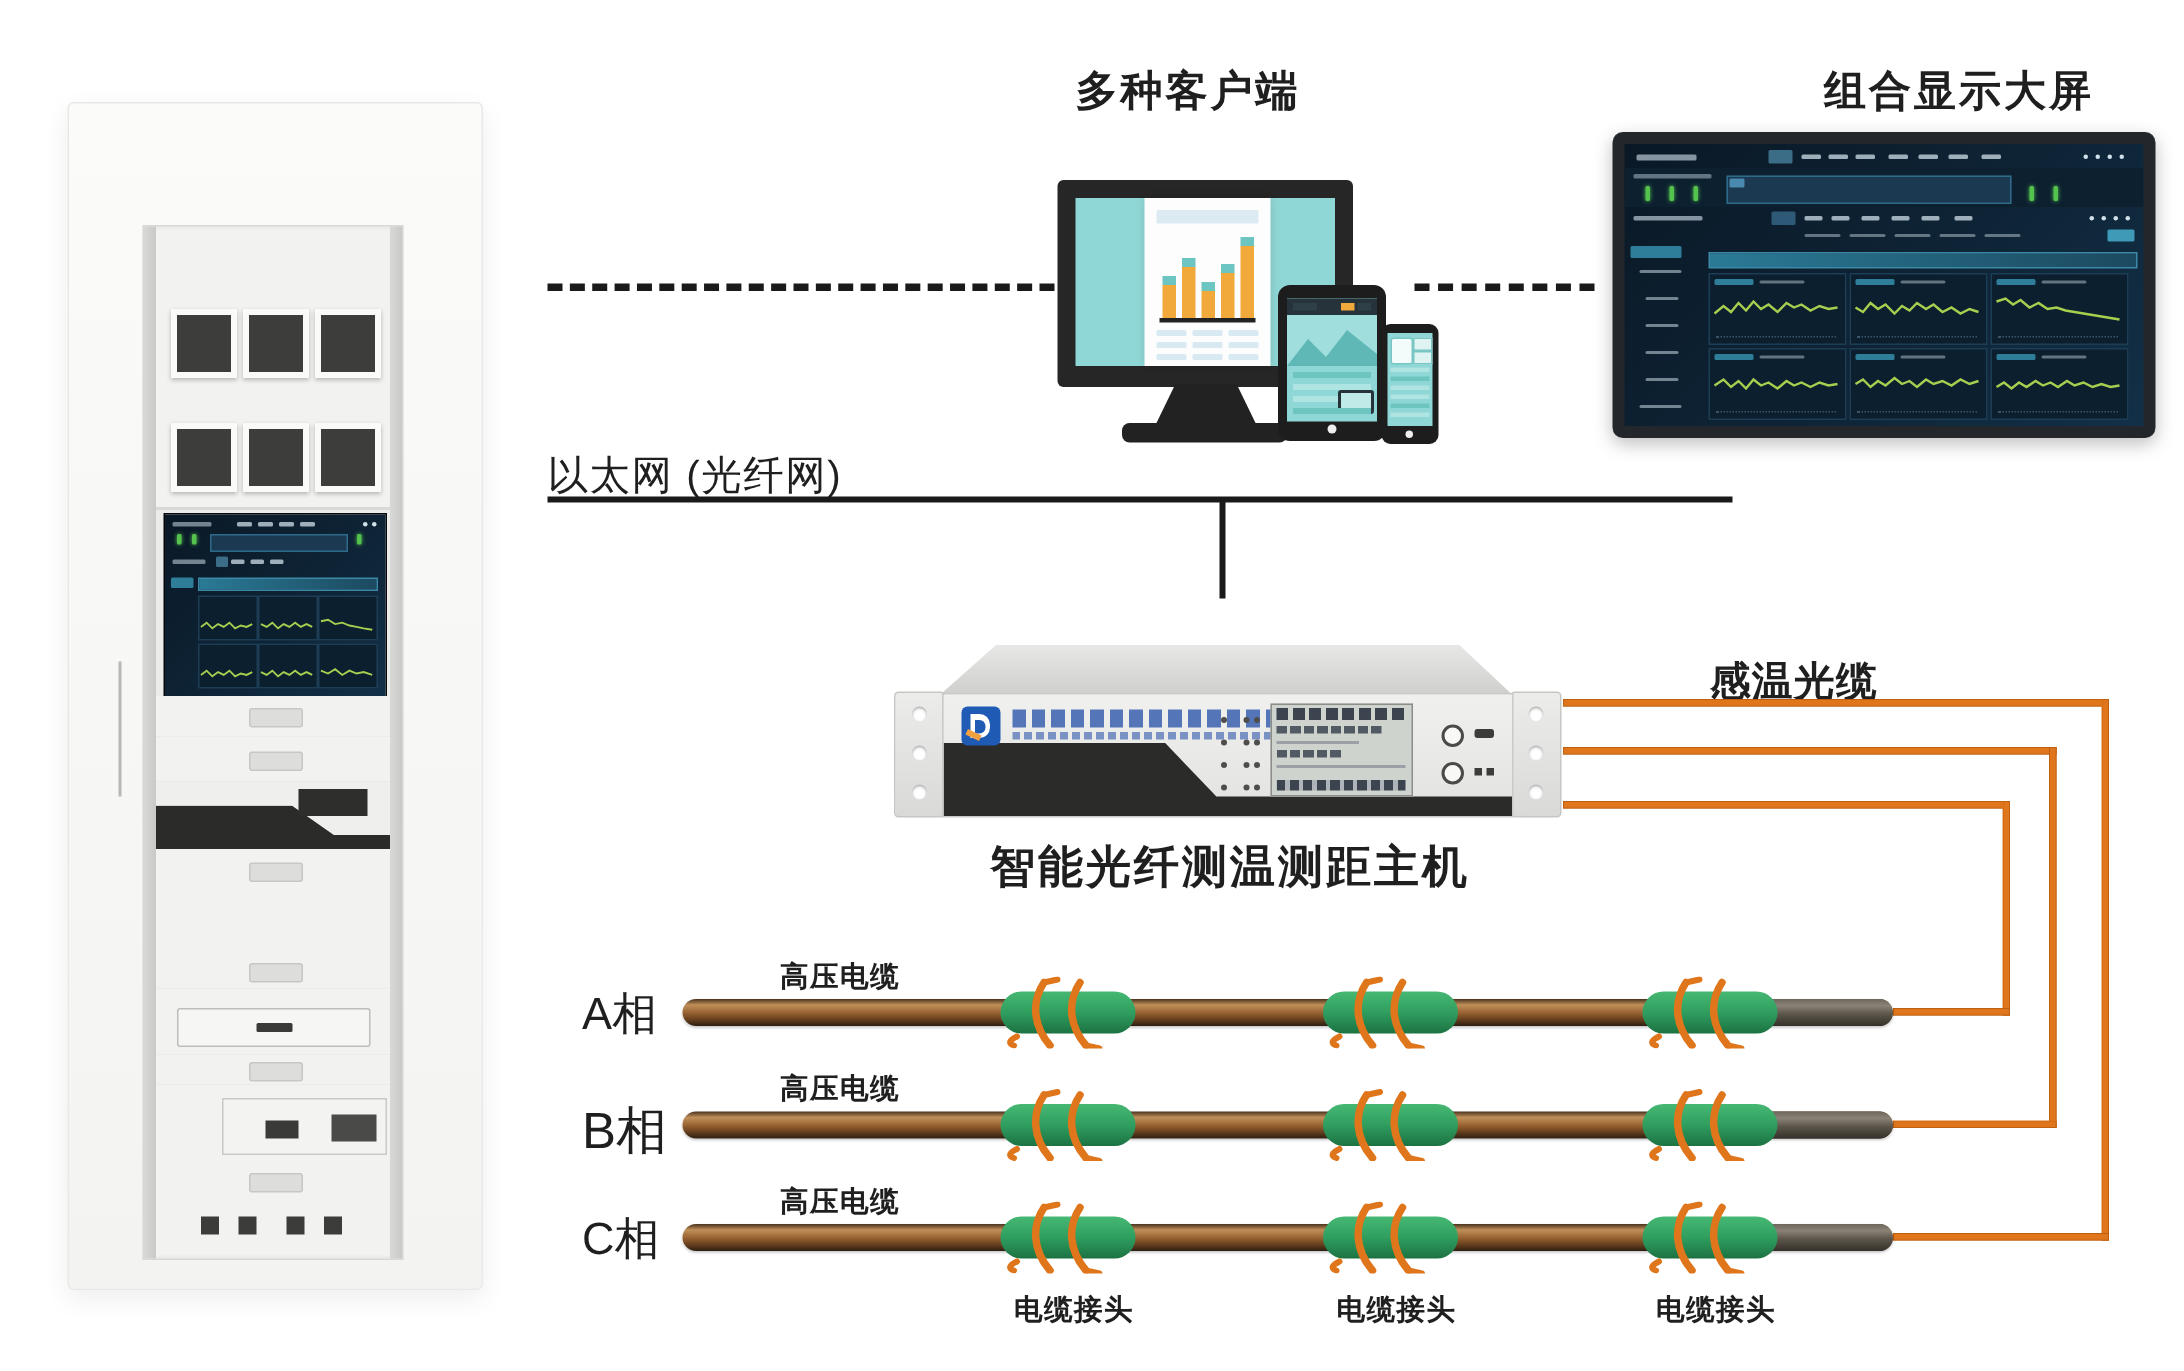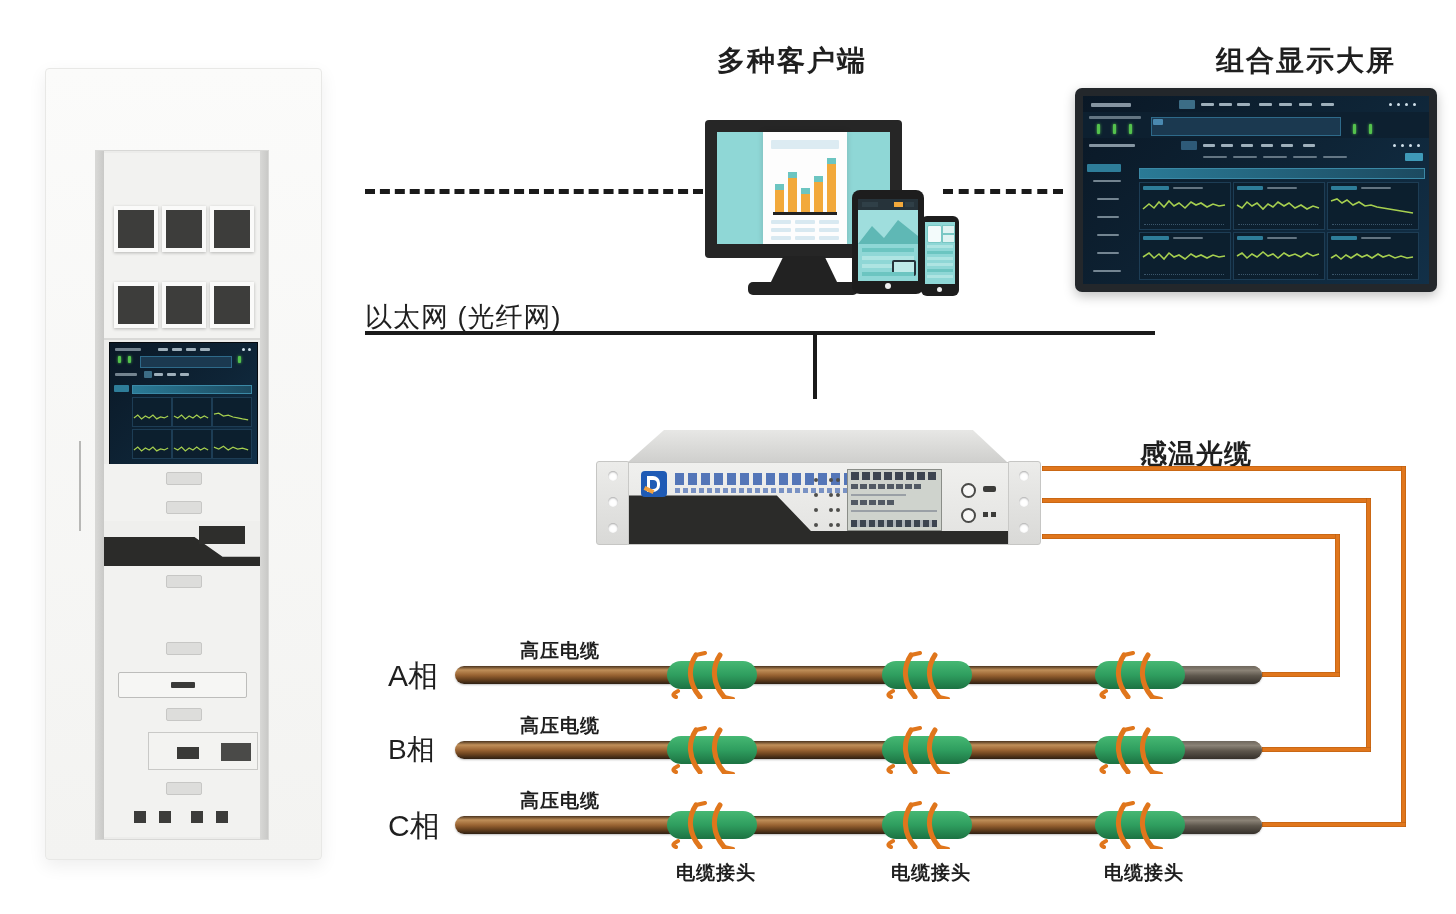--- a/index.html
+++ b/index.html
@@ -422,20 +422,21 @@
       <div class="abs" style="left:3px;top:40px;width:86px;height:2px;background:#9aa0a6;"></div>
       <div class="abs" style="left:3px;top:50px;width:86px;height:7px;background:repeating-linear-gradient(90deg,#3c4450 0 6px,#aeb4b9 6px 9px);"></div>
     </div>
 
     <div class="host-btn" style="left:332px;top:20px;"></div>
     <div class="host-btn" style="left:332px;top:45px;"></div>
     <div class="abs" style="left:354px;top:23px;width:13px;height:6px;background:#3c3c3a;border-radius:2px;"></div>
     <div class="abs" style="left:354px;top:49px;width:5px;height:5px;background:#3c3c3a;"></div>
     <div class="abs" style="left:362px;top:49px;width:5px;height:5px;background:#3c3c3a;"></div>
   </div>
+  <div class="lbl" style="left:660px;top:558px;font-size:30px;font-weight:600;letter-spacing:2px;">智能光纤测温测距主机</div>
 
   <div class="lbl lbl-mid" style="left:1140px;top:420px;font-weight:600;">感温光缆</div>
 
   <div class="fiber" style="left:1042px;top:466px;width:364px;height:5px;"></div>
   <div class="fiber" style="left:1401px;top:466px;width:5px;height:361px;"></div>
   <div class="fiber" style="left:1262px;top:822px;width:144px;height:5px;"></div>
 
   <div class="fiber" style="left:1042px;top:498px;width:329px;height:5px;"></div>
   <div class="fiber" style="left:1366px;top:498px;width:5px;height:254px;"></div>
   <div class="fiber" style="left:1262px;top:747px;width:109px;height:5px;"></div>
@@ -443,21 +444,21 @@
   <div class="fiber" style="left:1042px;top:534px;width:298px;height:5px;"></div>
   <div class="fiber" style="left:1335px;top:534px;width:5px;height:143px;"></div>
   <div class="fiber" style="left:1262px;top:672px;width:78px;height:5px;"></div>
 
   <div class="lbl" style="left:388px;top:656px;font-size:30px;">A相</div>
   <div class="lbl lbl-sm" style="left:520px;top:638px;">高压电缆</div>
   <div class="cable" style="top:666px;">
     <div class="cable-tip"></div>
   </div>
 
-  <div class="lbl" style="left:388px;top:731px;font-size:28px;">B相</div>
+  <div class="lbl" style="left:388px;top:731px;font-size:34px;">B相</div>
   <div class="lbl lbl-sm" style="left:520px;top:713px;">高压电缆</div>
   <div class="cable" style="top:741px;">
     <div class="cable-tip"></div>
   </div>
 
   <div class="lbl" style="left:388px;top:806px;font-size:30px;">C相</div>
   <div class="lbl lbl-sm" style="left:520px;top:788px;">高压电缆</div>
   <div class="cable" style="top:816px;">
     <div class="cable-tip"></div>
   </div>

